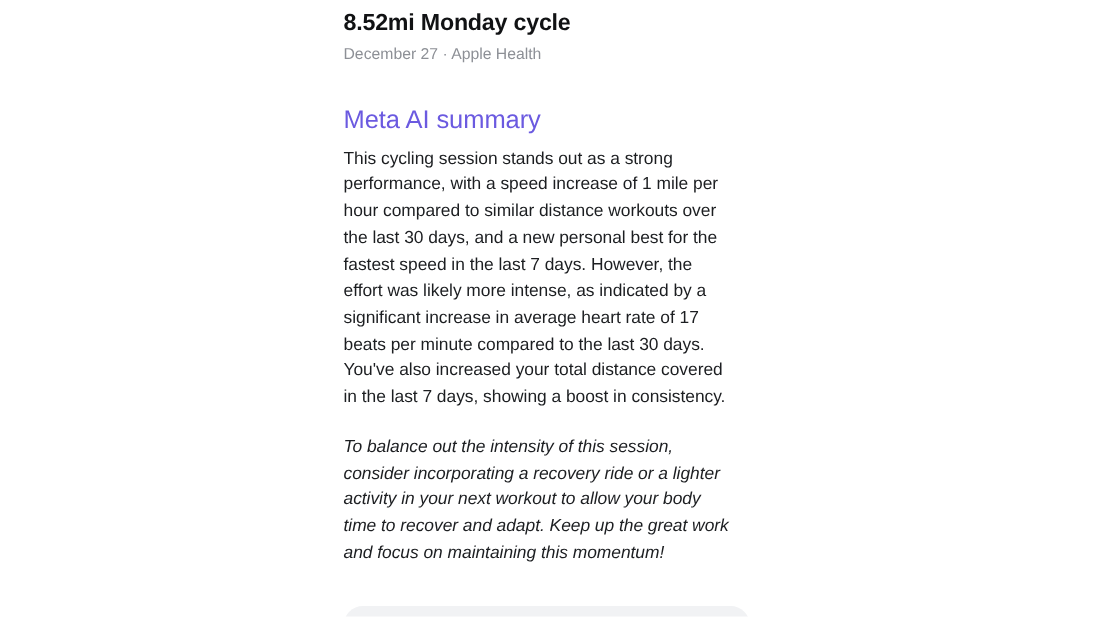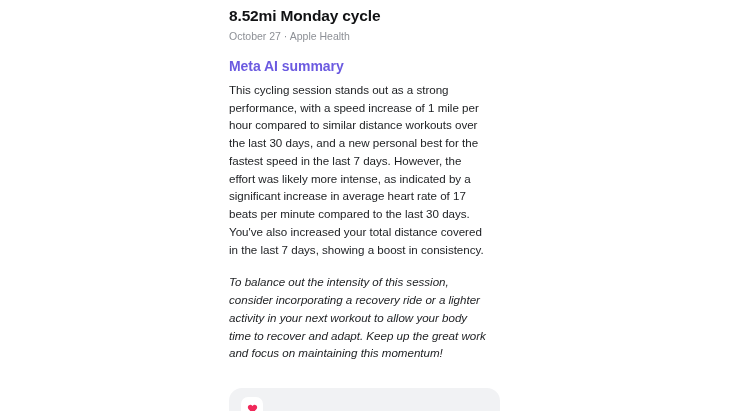--- a/index.html
+++ b/index.html
@@ -34,24 +34,24 @@
     margin: 7px 0 0 0;
     line-height: 1.2;
   }
   .workout-subtitle {
     font-size: 10.5px;
     color: #8d9096;
     margin: 4px 0 0 0;
     line-height: 1.2;
   }
   .summary-heading {
-    font-size: 14px;
-    font-weight: bold;
+    font-size: 17px;
+    font-weight: normal;
     color: #6b5ae0;
-    margin: 16px 0 0 0;
+    margin: 28px 0 0 0;
     line-height: 1.2;
     letter-spacing: -0.05px;
   }
   .summary-paragraph {
     font-size: 11.6px;
     color: #1c1e21;
     line-height: 1.53;
     margin: 6px 10px 0 0;
     letter-spacing: -0.02px;
   }
@@ -85,21 +85,21 @@
   }
 </style>
 </head>
 <body>
 
 <div class="page">
   <div class="content-column">
 
     <h1 class="workout-title">8.52mi Monday cycle</h1>
 
-    <div class="workout-subtitle">October 27 · Apple Health</div>
+    <div class="workout-subtitle">December 27 · Apple Health</div>
 
     <div class="summary-heading">Meta AI summary</div>
 
     <p class="summary-paragraph">This cycling session stands out as a strong performance, with a speed increase of 1 mile per hour compared to similar distance workouts over the last 30 days, and a new personal best for the fastest speed in the last 7 days. However, the effort was likely more intense, as indicated by a significant increase in average heart rate of 17 beats per minute compared to the last 30 days. You've also increased your total distance covered in the last 7 days, showing a boost in consistency.</p>
 
     <p class="summary-paragraph">To balance out the intensity of this session, consider incorporating a recovery ride or a lighter activity in your next workout to allow your body time to recover and adapt. Keep up the great work and focus on maintaining this momentum!</p>
 
     <div class="stats-card">
 
       <div class="stats-icon-tile">

